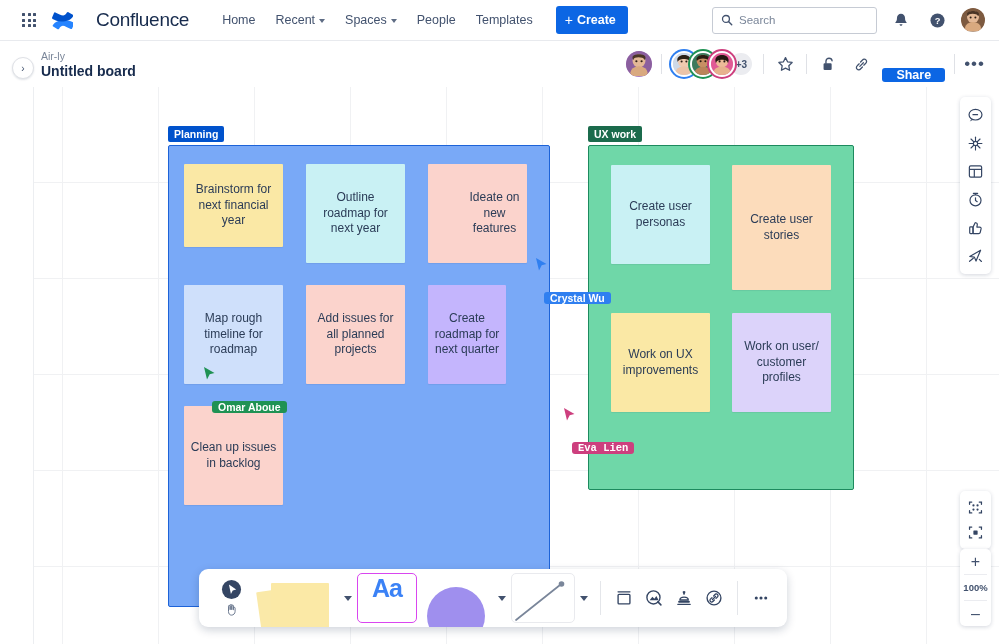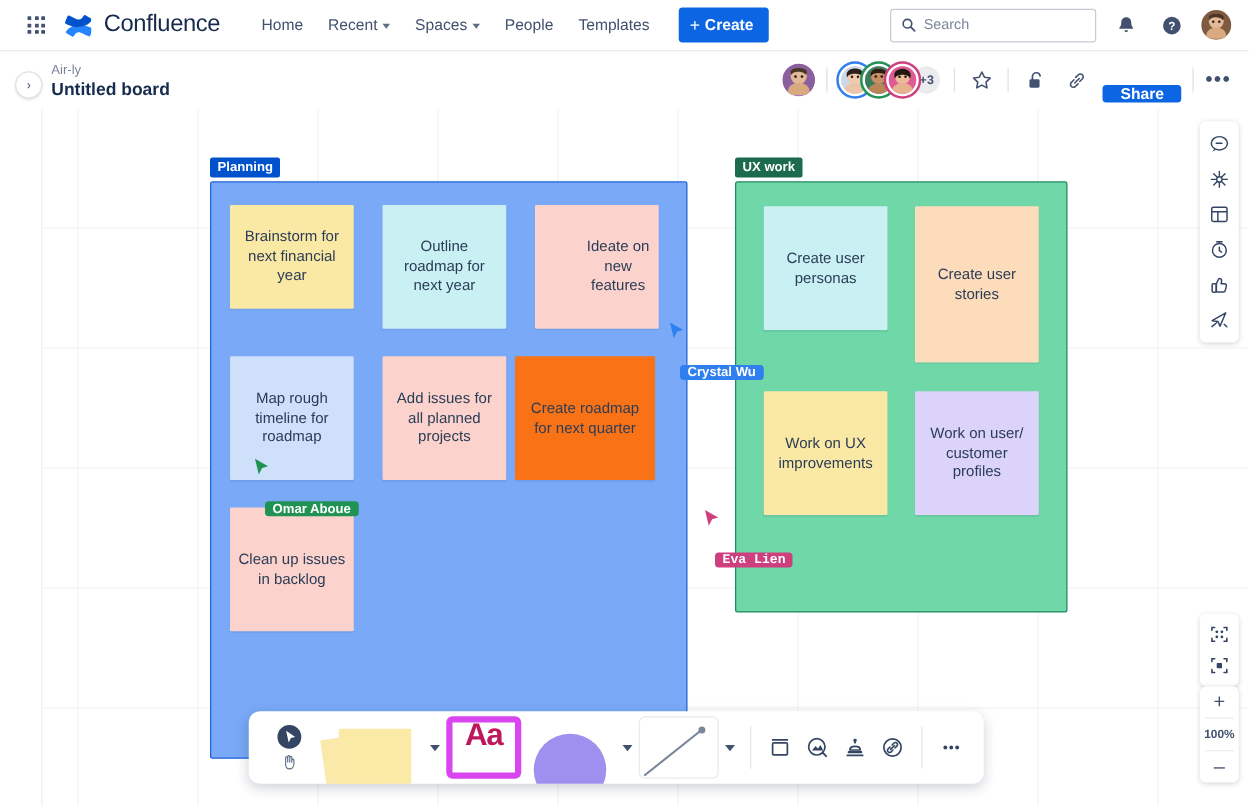--- a/index.html
+++ b/index.html
@@ -13,21 +13,21 @@
 
   
   .topnav {
     position: absolute; left:0; top:0; width:999px; height:41px;
     background:#fff; border-bottom:1px solid #e8eaee;
     display:flex; align-items:center; z-index:60;
   }
   .appswitch { width:30px; height:30px; margin-left:14px; display:flex; align-items:center; justify-content:center; border-radius:3px; cursor:pointer; }
   .grid9 { display:grid; grid-template-columns:repeat(3,3px); grid-template-rows:repeat(3,3px); gap:2.5px; }
   .grid9 i { display:block; width:3px; height:3px; background:#42526e; border-radius:0.5px; }
-  .brand { display:flex; align-items:center; gap:10px; margin-left:8px; cursor:pointer;text-align:center; }
+  .brand { display:flex; align-items:center; gap:23px; margin-left:8px; cursor:pointer;text-align:center; }
   .brand-mark { width:21px; height:19px; position:relative; }
   .brand-text { font-size:19px; color:#172b4d; letter-spacing:-0.3px; font-weight:400; }
   .nav-links { display:flex; align-items:center; gap:2px; margin-left:24px; }
   .nav-link {
     font-size:12.5px; color:#42526e; padding:6px 9px; border-radius:3px;
     display:flex; align-items:center; gap:4px; cursor:pointer; white-space:nowrap;
   }
   .caret { width:0; height:0; border-left:3.5px solid transparent; border-right:3.5px solid transparent; border-top:4px solid #5e6c84; margin-top:1px; }
   .create-btn {
     margin-left:12px; background:#0c66e4; color:#fff; font-size:12.5px; font-weight:600;
@@ -140,23 +140,23 @@
     display:flex; align-items:center; padding:0 12px; gap:2px; z-index:40;
   }
   .tool-chev { width:14px; height:40px; display:flex; align-items:center; justify-content:center; cursor:pointer; }
   .chev-d { width:0; height:0; border-left:4px solid transparent; border-right:4px solid transparent; border-top:5px solid #42526e; }
   .tb-sep { width:1px; height:34px; background:#e4e6ea; margin:0 7px; }
   .select-tool { width:40px; height:46px; display:flex; flex-direction:column; align-items:center; justify-content:center; gap:2px; cursor:pointer; }
   .sticky-tool { width:86px; height:58px; position:relative; overflow:hidden; cursor:pointer; }
   .sticky-a { position:absolute; left:6px; top:20px; width:44px; height:44px; background:#fae9a8; transform:rotate(-8deg); border-radius:1px; }
   .sticky-b { position:absolute; left:18px; top:14px; width:58px; height:52px; background:#fbe9a6; border-radius:1px; }
   .text-tool {
-    width:60px; height:50px; border:5px solid #d946ef; border-radius:5px;
+    width:60px; height:50px; border:1px solid #d946ef; border-radius:5px;
     display:flex; align-items:center; justify-content:center; cursor:pointer; font-weight:700;
-    color:#be185d; font-size:25px; letter-spacing:-1px; padding-bottom:20px;
+    color:#3b82f6; font-size:25px; letter-spacing:-1px; padding-bottom:20px;
   }
   .shape-tool { width:74px; height:58px; position:relative; overflow:hidden; cursor:pointer; }
   .shape-circle { position:absolute; left:8px; top:18px; width:58px; height:58px; border-radius:50%; background:#9f8fee; }
   .line-tool { width:64px; height:50px; border:1px solid #e9eaee; border-radius:5px; position:relative; overflow:hidden; cursor:pointer; }
   .ticon { width:28px; height:28px; display:flex; align-items:center; justify-content:center; cursor:pointer; border-radius:4px; }
 </style>
 </head>
 <body>
 
 <div class="app">
@@ -323,21 +323,21 @@
     <div class="frame" style="left:168px; top:58px; width:382px; height:462px;">
       <div class="frame-body" style="background:#79a9f7; border:1.5px solid #1d63d8;"></div>
       <div class="frame-label" style="background:#0052cc;">Planning</div>
 
       <div class="note" style="left:16px; top:19px; width:99px; height:83px; background:#fae8a5;">Brainstorm for next financial year</div>
       <div class="note" style="left:138px; top:19px; width:99px; height:99px; background:#c9f1f4;">Outline roadmap for next year</div>
       <div class="note" style="left:260px; top:19px; width:99px; height:99px; background:#fbd3cc;padding-left:40px;">Ideate on new features</div>
 
       <div class="note" style="left:16px; top:140px; width:99px; height:99px; background:#cfe0fb;">Map rough timeline for roadmap</div>
       <div class="note" style="left:138px; top:140px; width:99px; height:99px; background:#fbd3cc;">Add issues for all planned projects</div>
-      <div class="note" style="left:244px; top:140px; width:112px; height:99px; background:#f97316;">Create roadmap for next quarter</div>
+      <div class="note" style="left:260px; top:140px; width:78px; height:99px; background:#c4b5fd;">Create roadmap for next quarter</div>
 
       <div class="note" style="left:16px; top:261px; width:99px; height:99px; background:#fbd3cc;">Clean up issues in backlog</div>
     </div>
 
     <div class="frame" style="left:588px; top:58px; width:266px; height:345px;">
       <div class="frame-body" style="background:#6fd7a8; border:1.5px solid #1d8a5e;"></div>
       <div class="frame-label" style="background:#1b6b4c;">UX work</div>
 
       <div class="note" style="left:23px; top:20px; width:99px; height:99px; background:#c9f1f4;">Create user personas</div>
       <div class="note" style="left:144px; top:20px; width:99px; height:125px; background:#fcdcbb;">Create user stories</div>

